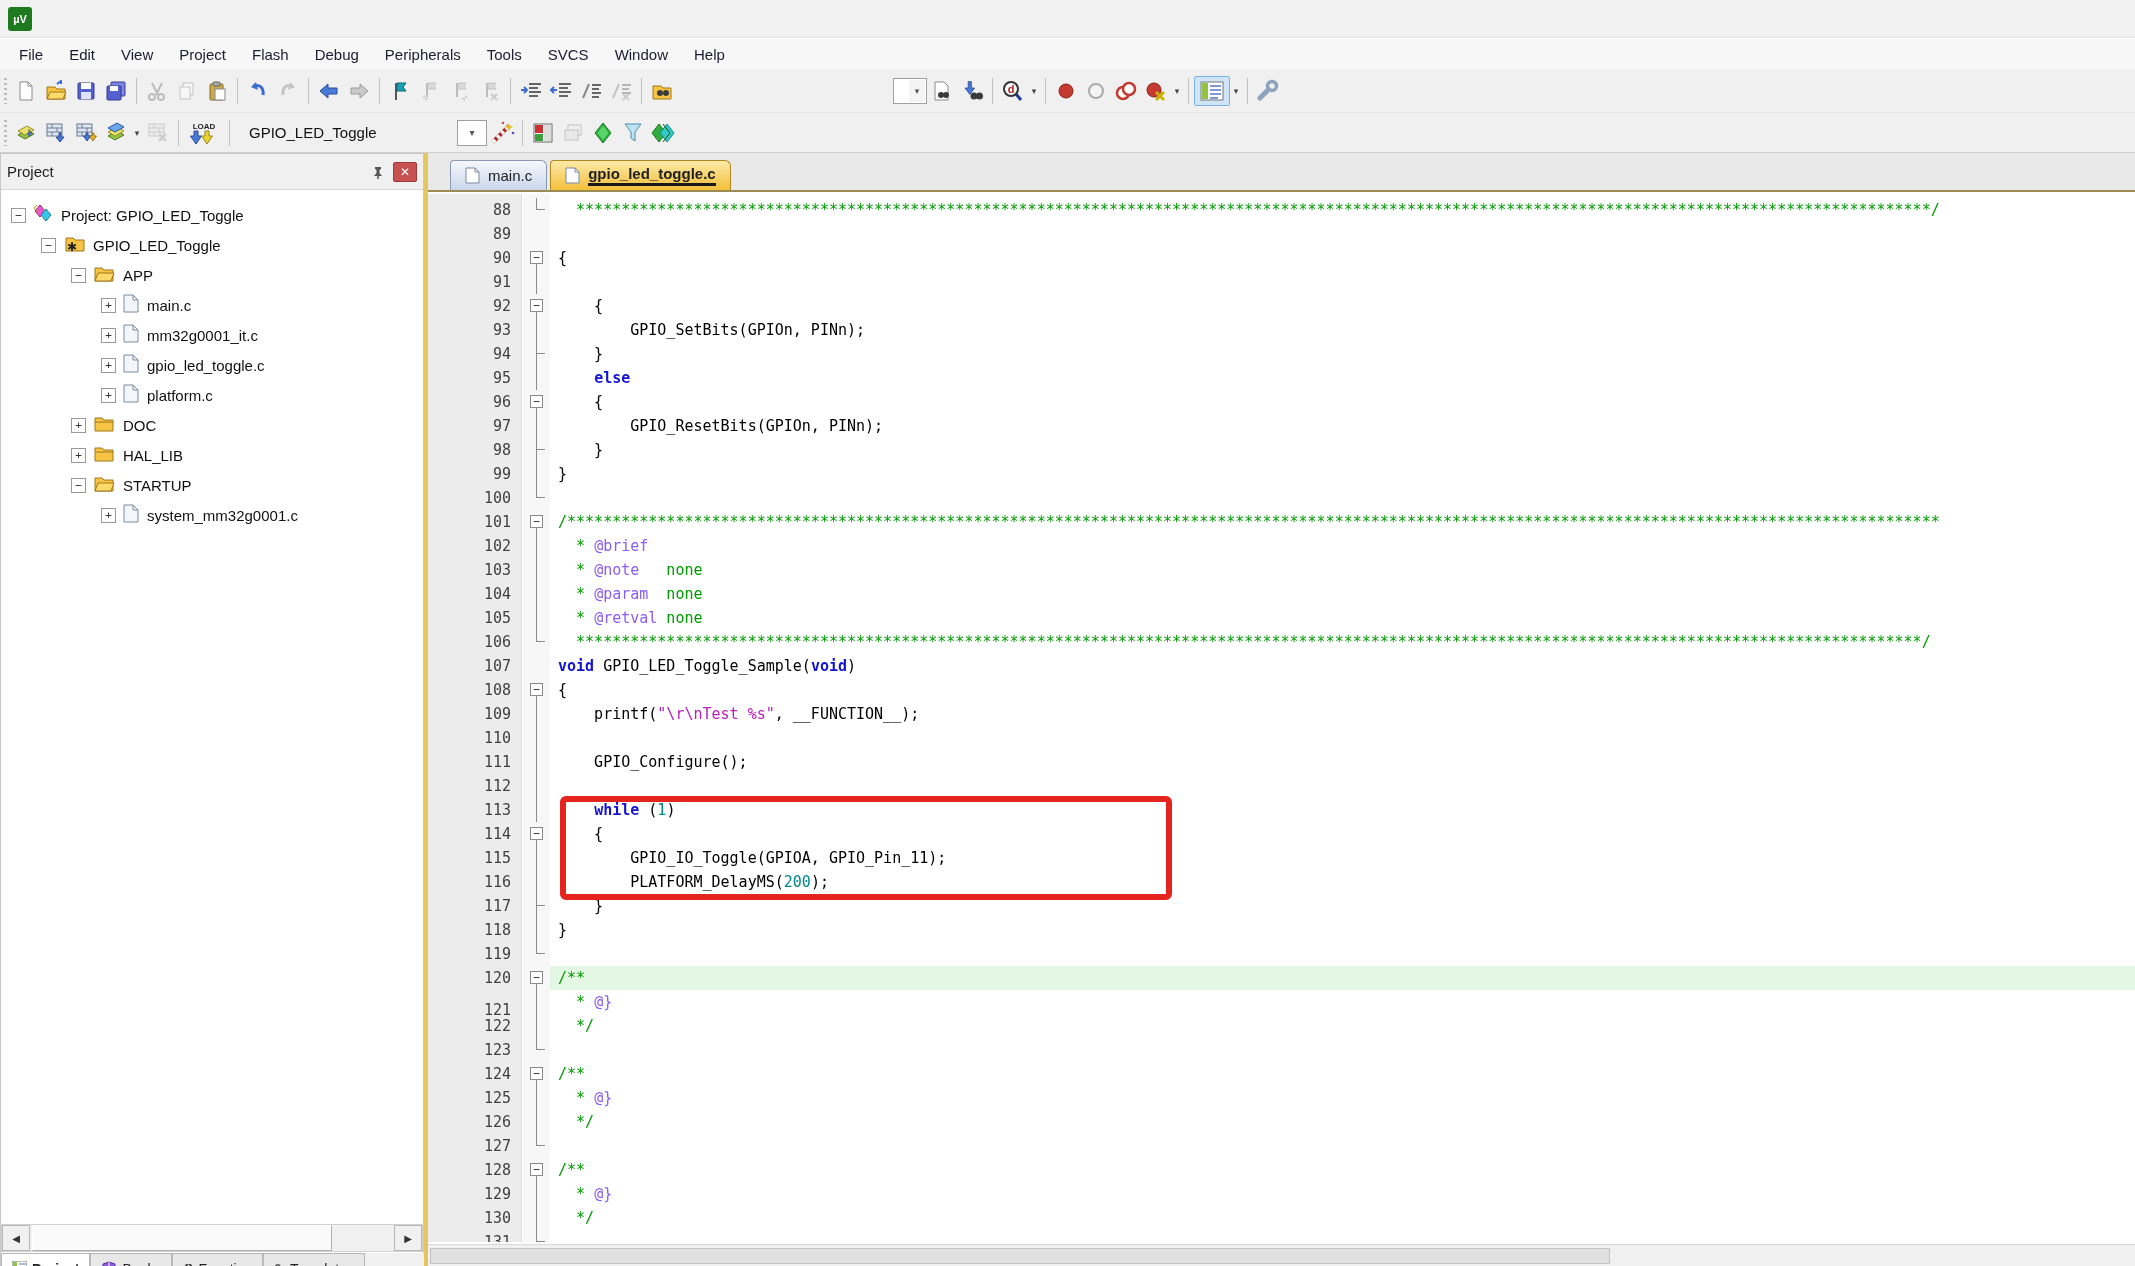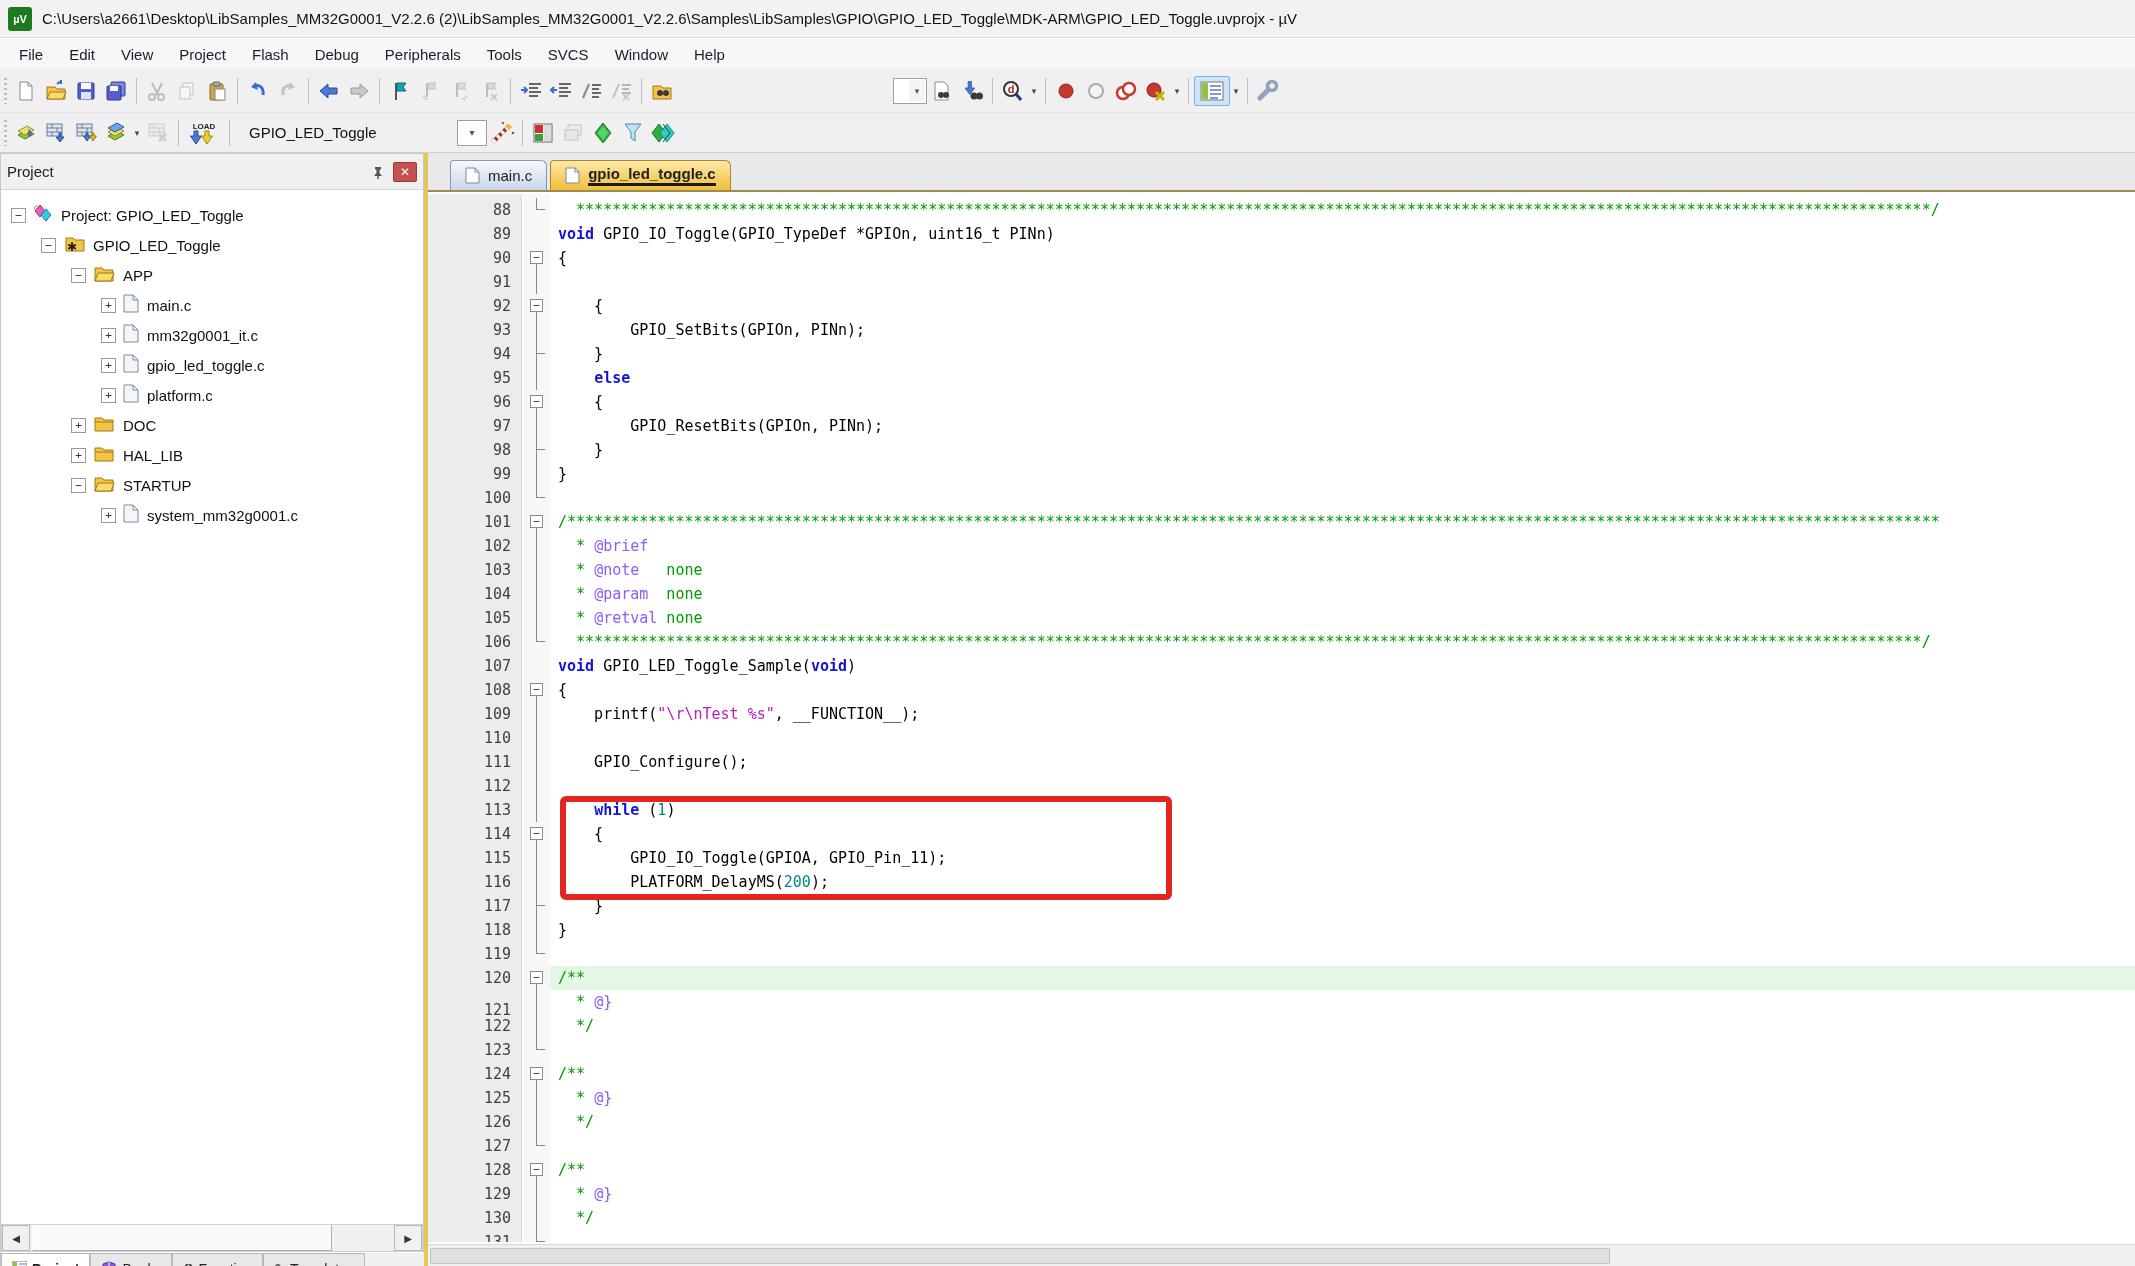--- a/index.html
+++ b/index.html
@@ -120,21 +120,20 @@
   #ed-hscroll { position:absolute; left:4px; top:1091px; width:1707px; height:22px;
     background:#f0f0f0; border-top:1px solid #d8d8d8; }
   #ed-thumb { position:absolute; left:2px; top:3px; width:1180px; height:16px;
     background:#e0e0e0; border:1px solid #c4c4c4; }
 </style>
 </head>
 <body>
 
 <div id="titlebar">
   <div id="applogo">µV</div>
-  <div id="wintitle">C:\Users\a2661\Desktop\LibSamples_MM32G0001_V2.2.6 (2)\LibSamples_MM32G0001_V2.2.6\Samples\LibSamples\GPIO\GPIO_LED_Toggle\MDK-ARM\GPIO_LED_Toggle.uvprojx - µV</div>
 </div>
 
 <div id="menubar">
     <div class="menu-item">File</div>
     <div class="menu-item">Edit</div>
     <div class="menu-item">View</div>
     <div class="menu-item">Project</div>
     <div class="menu-item">Flash</div>
     <div class="menu-item">Debug</div>
     <div class="menu-item">Peripherals</div>
@@ -801,21 +800,20 @@
           <div class="fcell" style="top: 1012px;">
             <div class="fv" style="top:0;bottom:0"></div>
           </div>
           <div class="fcell" style="top: 1036px;">
             <div class="fv" style="top:0;height:12px"></div>
             <div class="fh"></div>
           </div>
         </div>
       <div id="codearea">
           <div class="cline" style="top: 4px;"><span class="c">  ******************************************************************************************************************************************************/</span></div>
-          <div class="cline" style="top: 28px;"><span class="k">void</span><span> GPIO_IO_Toggle(GPIO_TypeDef *GPIOn, uint16_t PINn)</span></div>
           <div class="cline" style="top: 52px;"><span>{</span></div>
           <div class="cline" style="top: 100px;"><span>    {</span></div>
           <div class="cline" style="top: 124px;"><span>        GPIO_SetBits(GPIOn, PINn);</span></div>
           <div class="cline" style="top: 148px;"><span>    }</span></div>
           <div class="cline" style="top: 172px;"><span>    </span><span class="k">else</span></div>
           <div class="cline" style="top: 196px;"><span>    {</span></div>
           <div class="cline" style="top: 220px;"><span>        GPIO_ResetBits(GPIOn, PINn);</span></div>
           <div class="cline" style="top: 244px;"><span>    }</span></div>
           <div class="cline" style="top: 268px;"><span>}</span></div>
           <div class="cline" style="top: 292px;"></div>

